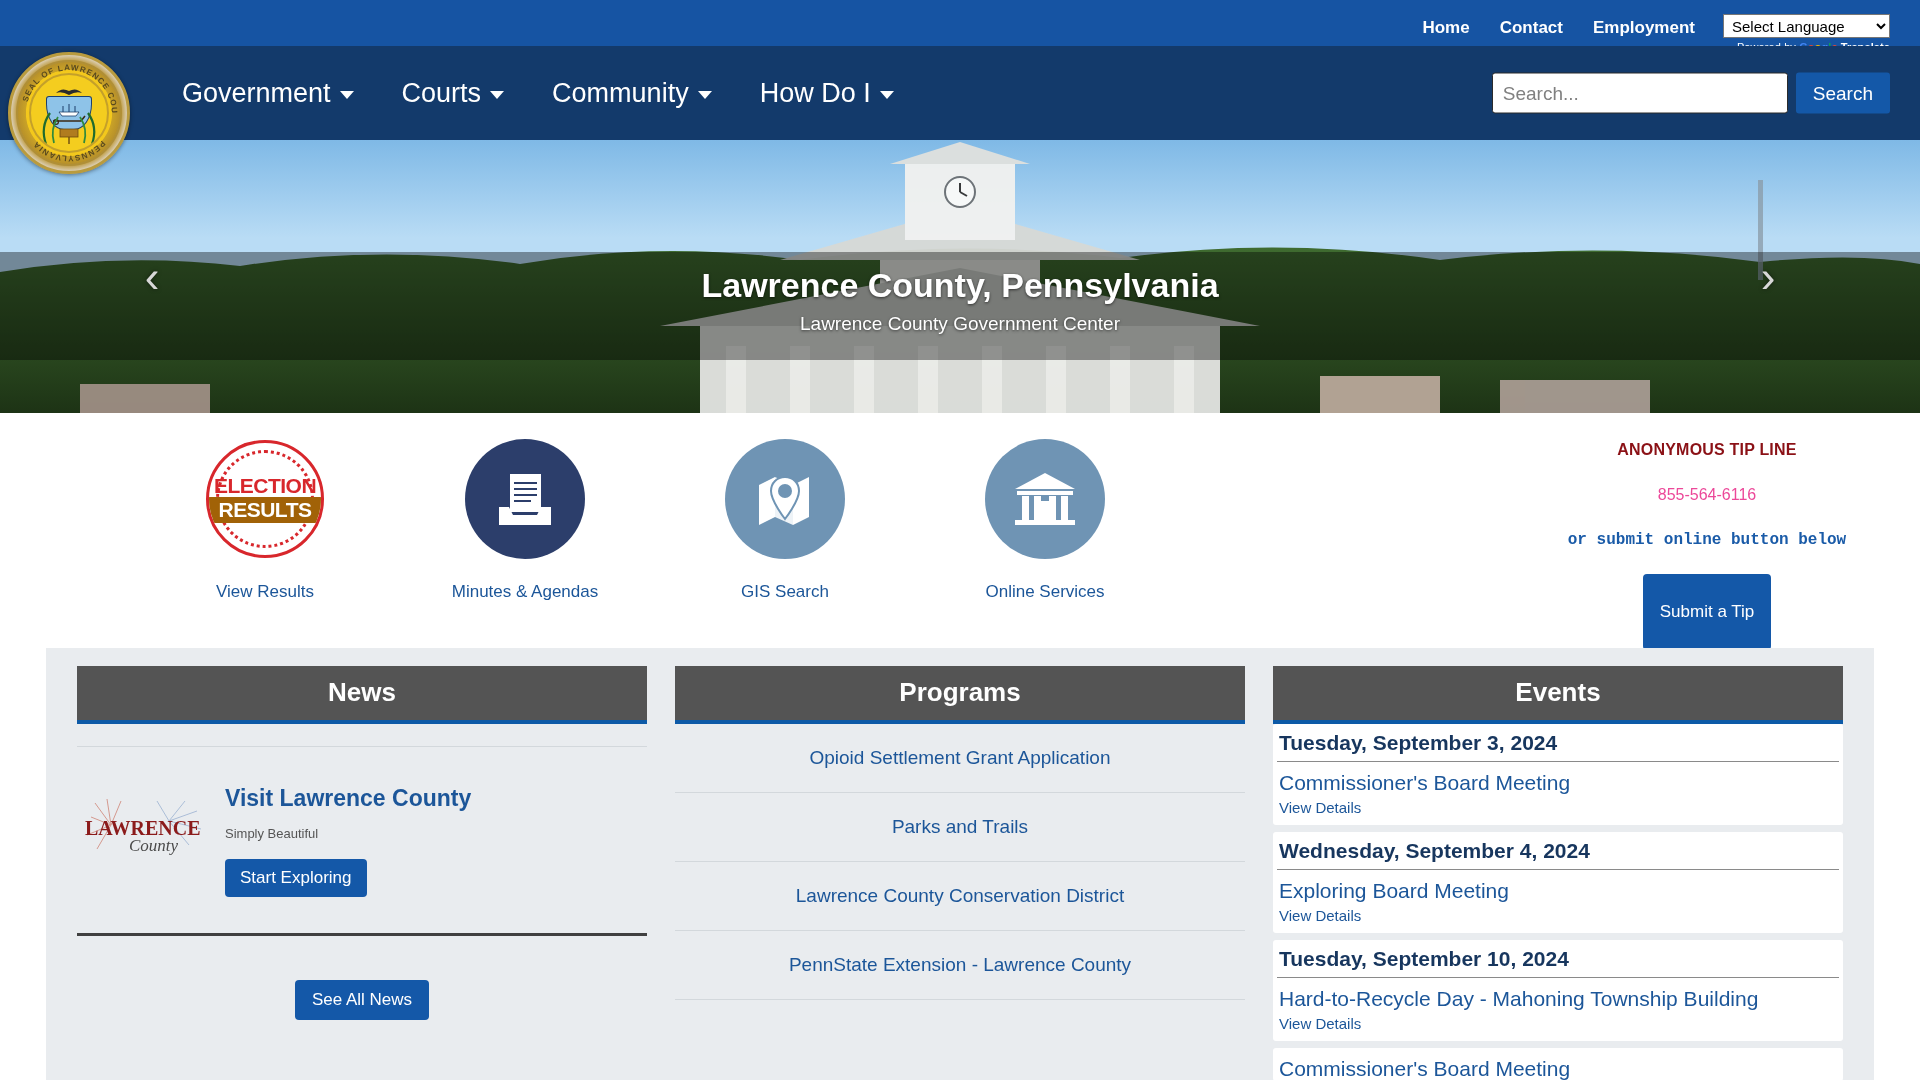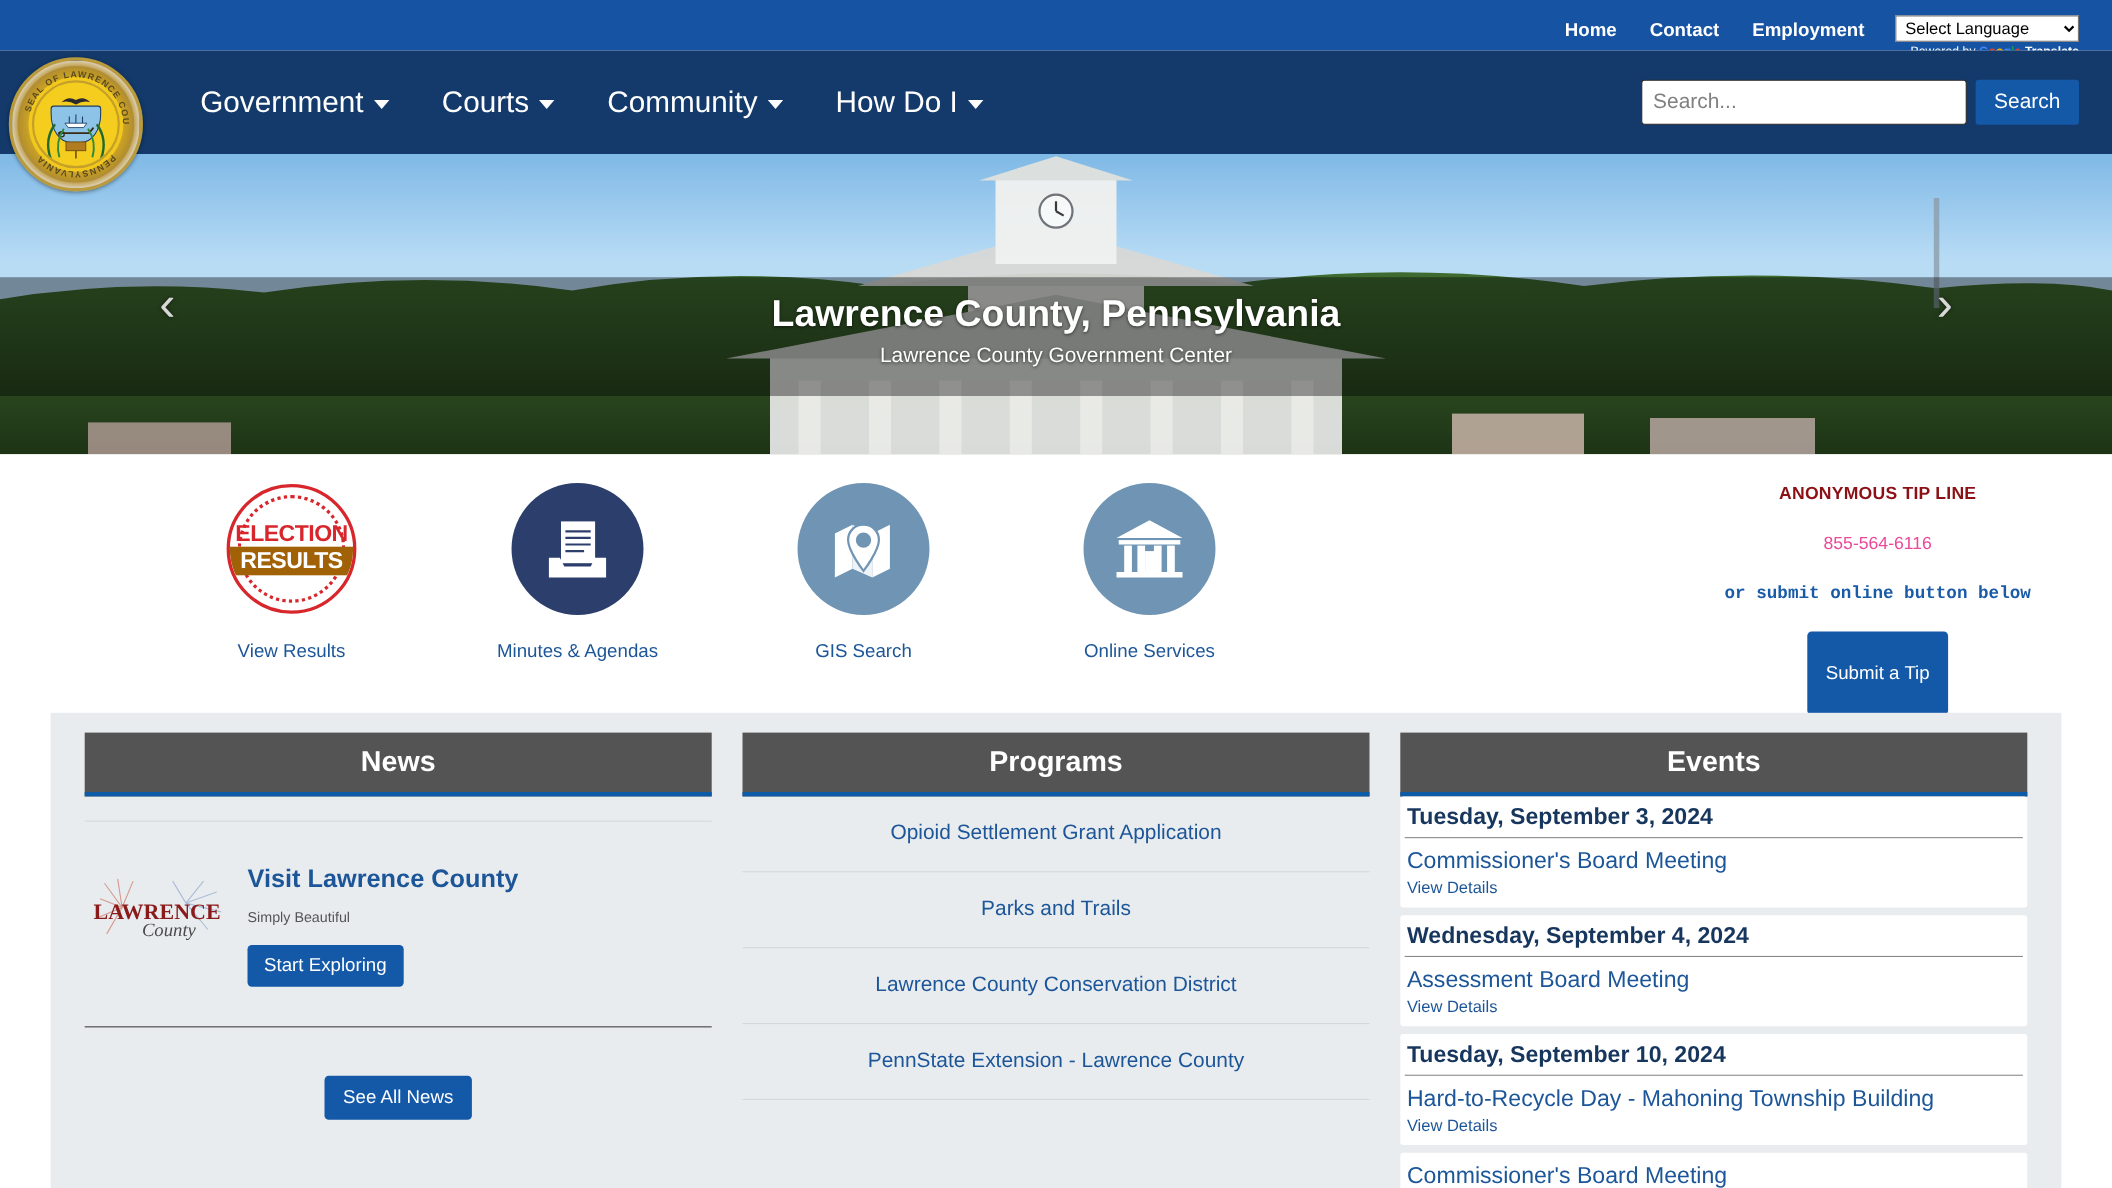--- a/index.html
+++ b/index.html
@@ -215,21 +215,21 @@
   .news-item { display: flex; gap: 16px; padding: 34px 0 0 0; align-items: flex-start; }
   .news-thumb { width: 132px; height: 62px; position: relative; flex: none; margin-top: 14px; }
   .news-body { padding-top: 4px; }
   .news-title { color: #1c5699; font-size: 23px; font-weight: bold; }
   .news-sub { color: #555; font-size: 13px; margin-top: 14px; }
   .news-btn {
     margin-top: 18px; background: #1458a8; color: #fff; border: none;
     border-radius: 4px; font-size: 17px; padding: 9px 15px; cursor: pointer;
     font-family: "Liberation Sans", sans-serif;
   }
-  .news-foot { border-top: 1px solid #404040; margin-top: 36px; padding-top: 44px; text-align: center; }
+  .news-foot { border-top: 3px solid #404040; margin-top: 36px; padding-top: 44px; text-align: center; }
   .seeall-btn {
     background: #1458a8; color: #fff; border: none; border-radius: 4px;
     font-size: 17px; padding: 10px 17px; cursor: pointer;
     font-family: "Liberation Sans", sans-serif;
   }
 
   
   .ev-card { background: #ffffff; border-radius: 3px; margin-bottom: 7px; padding: 0 2px; }
   .ev-date {
     color: #17365e; font-size: 21px; font-weight: bold;
@@ -500,21 +500,21 @@
     <div class="panel-head">Events</div>
 
     <div class="ev-card">
       <div class="ev-date">Tuesday, September 3, 2024</div>
       <a href="#" class="ev-title" style="display:block">Commissioner's Board Meeting</a>
       <a href="#" class="ev-details">View Details</a>
     </div>
 
     <div class="ev-card">
       <div class="ev-date">Wednesday, September 4, 2024</div>
-      <a href="#" class="ev-title" style="display:block">Assessment Board Meeting</a>
+      <a href="#" class="ev-title" style="display:block">Exploring Board Meeting</a>
       <a href="#" class="ev-details">View Details</a>
     </div>
 
     <div class="ev-card">
       <div class="ev-date">Tuesday, September 10, 2024</div>
       <a href="#" class="ev-title" style="display:block">Hard-to-Recycle Day - Mahoning Township Building</a>
       <a href="#" class="ev-details">View Details</a>
     </div>
 
     <div class="ev-card">

